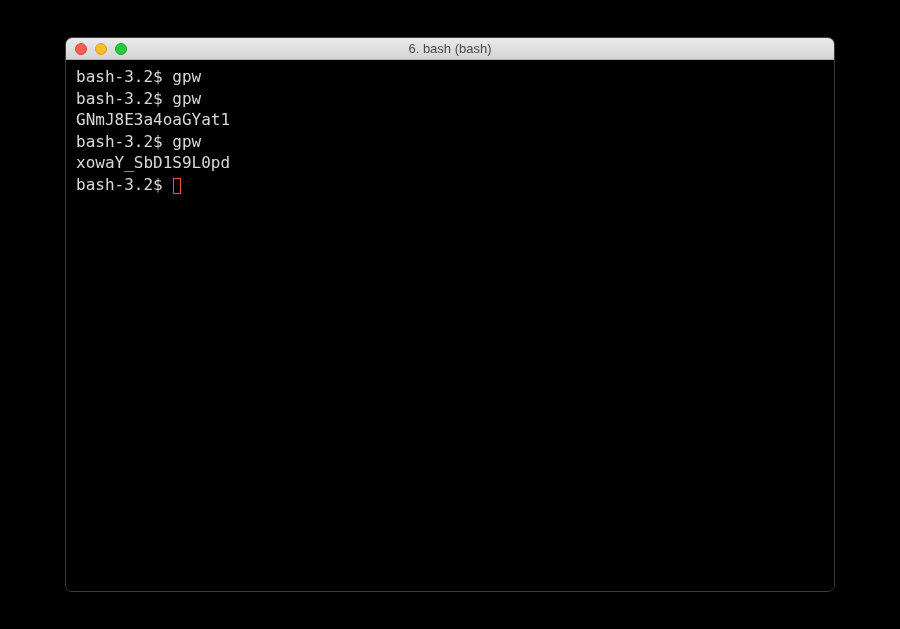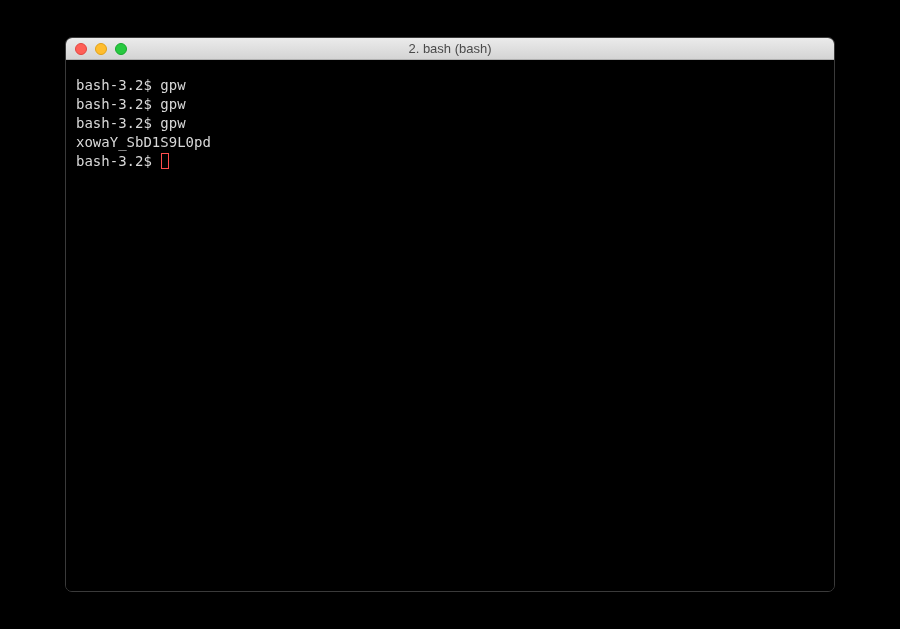--- a/index.html
+++ b/index.html
@@ -63,23 +63,23 @@
       left: 0;
       right: 0;
       text-align: center;
       font-size: 13px;
       color: #4a4a4a;
       pointer-events: none;
     }
     .terminal-body {
       flex: 1;
       background: #000;
-      padding: 16px 10px;
+      padding: 6px 10px;
       font-family: "Menlo", "Monaco", "Consolas", monospace;
-      font-size: 14px;
+      font-size: 16px;
       line-height: 1.35;
       color: #d8d8d8;
       overflow: hidden;
     }
     .line {
       white-space: pre;
     }
     .prompt {
       color: #d8d8d8;
     }
@@ -101,22 +101,23 @@
 </head>
 <body>
 
 <div class="window">
   <div class="titlebar">
     <div class="traffic-lights">
       <div class="light red"></div>
       <div class="light yellow"></div>
       <div class="light green"></div>
     </div>
-    <div class="title">2. bash (bash)</div>
+    <div class="title">6. bash (bash)</div>
   </div>
   <div class="terminal-body">
     <div class="line"><span class="prompt">bash-3.2$ </span><span class="cmd">gpw</span></div>
     <div class="line"><span class="prompt">bash-3.2$ </span><span class="cmd">gpw</span></div>
+    <div class="line output">GNmJ8E3a4oaGYat1</div>
     <div class="line"><span class="prompt">bash-3.2$ </span><span class="cmd">gpw</span></div>
     <div class="line output">xowaY_SbD1S9L0pd</div>
     <div class="line"><span class="prompt">bash-3.2$ </span><span class="cursor"></span></div>
   </div>
 </div>
 
 </body></html>

